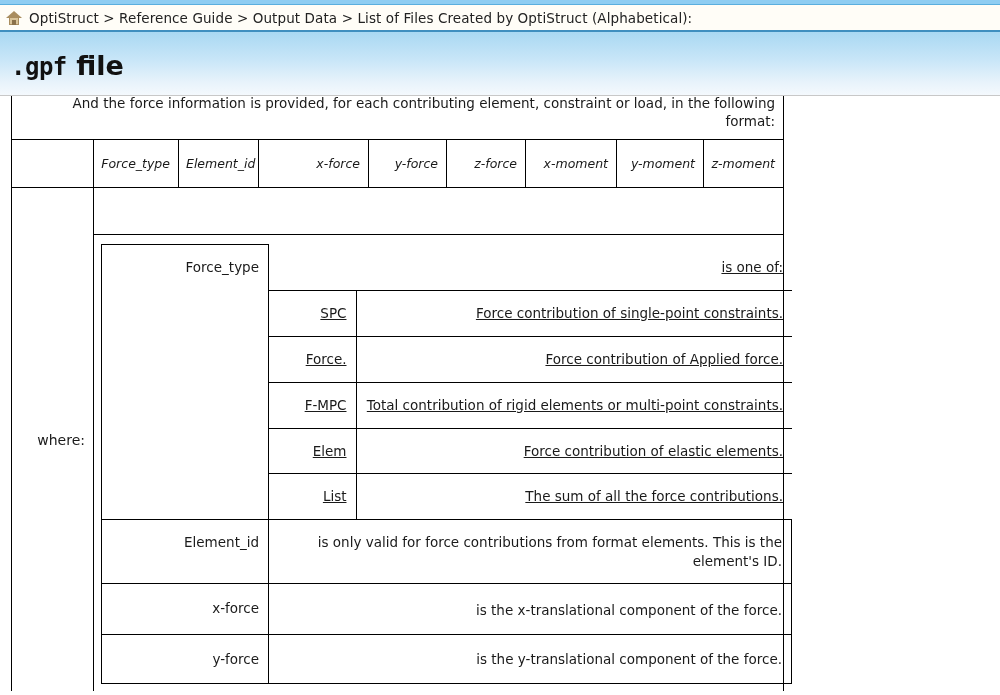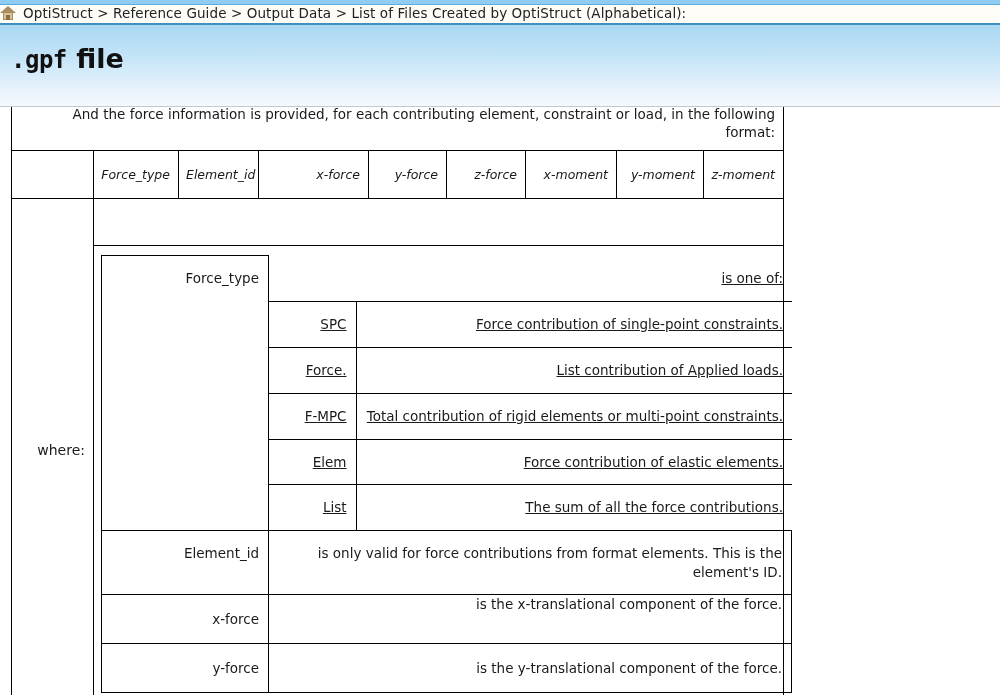--- a/index.html
+++ b/index.html
@@ -16,25 +16,26 @@
 
   
   .top-strip {
     height: 4px;
     background: #8fcdf2;
     border-bottom: 1px solid #5aaede;
   }
 
   
   .breadcrumb-bar {
-    height: 20px;
+    height: 27px;
     background: #fffdf7;
     border-bottom: 2px solid #3f8fbf;
     display: flex;
-    align-items: flex-start;
+    align-items: center;
+    padding-left: 6px;
     box-sizing: border-box;
   }
   .home-icon {
     width: 16px;
     height: 15px;
     position: relative;
     flex: 0 0 auto;
     margin-right: 7px;
     margin-top: 1px;
   }
@@ -62,21 +63,21 @@
   }
   .breadcrumb-text {
     font-size: 13.5px;
     color: #222222;
     white-space: nowrap;
     letter-spacing: 0.1px;
   }
 
   
   .banner {
-    height: 82px;
+    height: 64px;
     background: linear-gradient(to bottom, #a9d8f2 0%, #c9e6f8 45%, #e8f3fb 80%, #f4f9fd 100%);
     border-bottom: 1px solid #c8c8c8;
     position: relative;
     box-sizing: border-box;
   }
   .banner-title {
     position: absolute;
     left: 11px;
     top: 18px;
     font-size: 27px;
@@ -263,21 +264,21 @@
                 <tbody>
                         <tr>
                   <td class="isoneof" colspan="2" style="border-right:none">is one of:</td>
                 </tr>
                 <tr>
                   <td style="border-left:none">SPC</td>
                   <td style="border-right:none">Force contribution of single-point constraints.</td>
                 </tr>
                 <tr>
                   <td style="border-left:none">Force.</td>
-                  <td style="border-right:none">List contribution of Applied loads.</td>
+                  <td style="border-right:none">Force contribution of Applied force.</td>
                 </tr>
                 <tr>
                   <td style="border-left:none">F-MPC</td>
                   <td style="border-right:none">Total contribution of rigid elements or multi-point constraints.</td>
                 </tr>
                 <tr>
                   <td style="border-left:none">Elem</td>
                   <td style="border-right:none">Force contribution of elastic elements.</td>
                 </tr>
                 <tr>
@@ -289,21 +290,21 @@
             </td>
           </tr>
 
           <tr>
             <td class="term">Element_id</td>
             <td>is only valid for force contributions from format elements.  This is the element's ID.</td>
           </tr>
 
           <tr>
             <td class="term" style="padding-top:15px;padding-bottom:15px">x-force</td>
-            <td style="padding-top:0;padding-bottom:15px">is the x-translational component of the force.</td>
+            <td style="padding-top:17px;padding-bottom:15px">is the x-translational component of the force.</td>
           </tr>
 
           <tr>
             <td class="term" style="padding-top:15px;padding-bottom:15px">y-force</td>
             <td style="padding-top:15px;padding-bottom:15px">is the y-translational component of the force.</td>
           </tr>
 
         </tbody>
             </table>
       </td>

